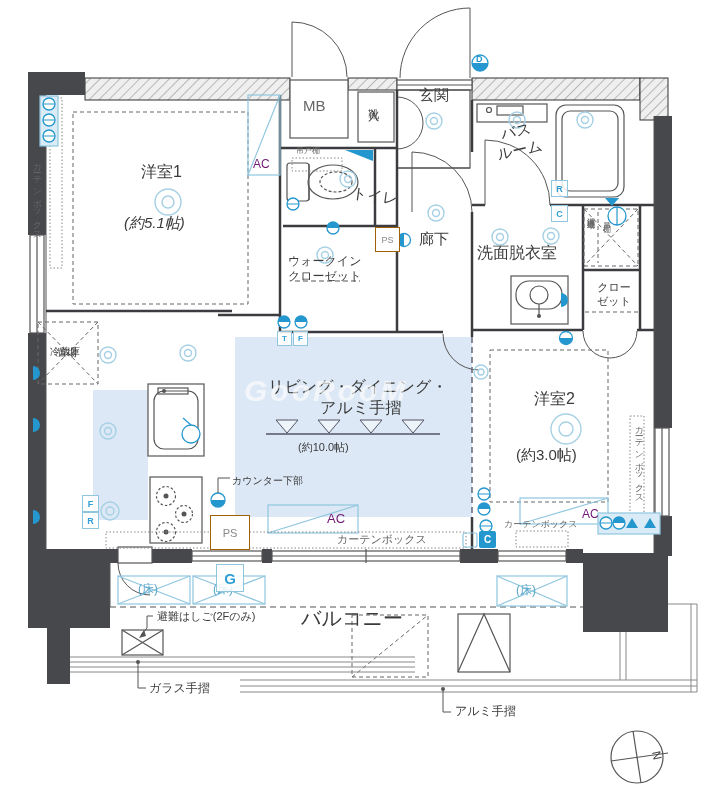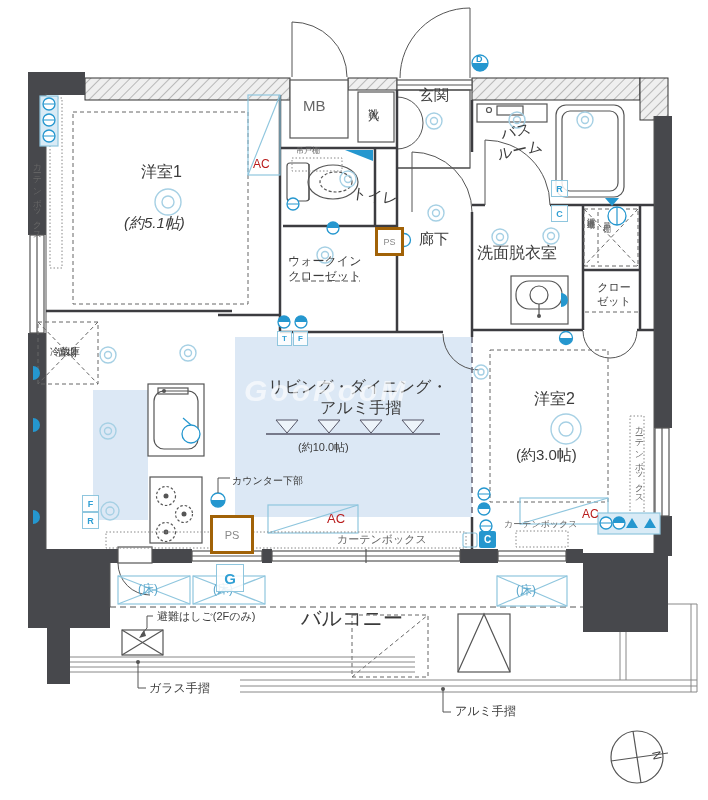--- a/index.html
+++ b/index.html
@@ -3,25 +3,25 @@
 <meta charset="utf-8">
 <style>
   html,body{margin:0;padding:0;background:#fff;}
   #stage{position:relative;width:708px;height:800px;background:#fff;overflow:hidden;
          font-family:"Liberation Sans","DejaVu Sans",sans-serif;color:#3b3b3b;}
   #plan-svg{position:absolute;left:0;top:0;}
   .lbl{position:absolute;white-space:nowrap;line-height:1.25;color:#3b3b3b;z-index:5;}
   .v{writing-mode:vertical-rl;text-orientation:upright;letter-spacing:1px;}
   .gray{color:#666;}
   .bluetxt{color:#5aa7cc;}
-  .actxt{color:#b91c1c;}
+  .actxt{color:#701a75;}
   .bbox{position:absolute;border:1.5px solid #8fc6de;background:rgba(255,255,255,.85);
         color:#2f9fd4;display:flex;align-items:center;justify-content:center;
         font-weight:bold;z-index:6;}
-  .psbox{position:absolute;border:3px solid #a16207;background:#fff;color:#888;
+  .psbox{position:absolute;border:1px solid #a16207;background:#fff;color:#888;
          display:flex;align-items:center;justify-content:center;z-index:6;}
   .cbox{position:absolute;background:#2597cf;color:#fff;display:flex;align-items:center;
         justify-content:center;font-weight:bold;border-radius:2px;z-index:6;}
   .wm{position:absolute;z-index:7;font-style:italic;font-weight:bold;
       color:rgba(255,255,255,.62);letter-spacing:3px;}
   .ctr{text-align:center;}
 </style>
 </head>
 <body>
 

